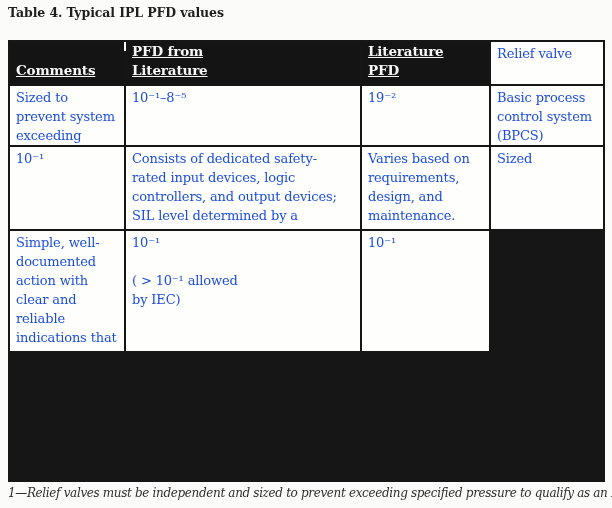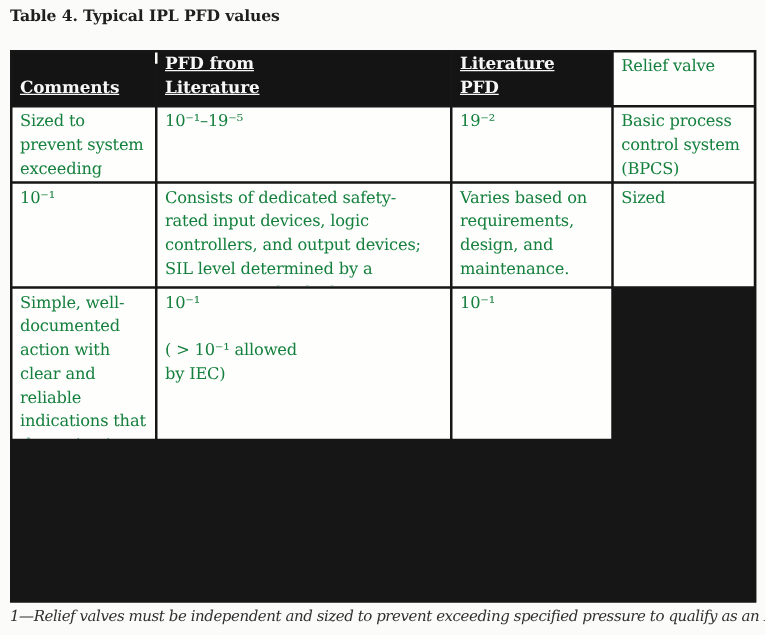--- a/index.html
+++ b/index.html
@@ -19,21 +19,21 @@
     position: absolute; left: 8px; top: 40px;
     display: grid;
     grid-template-columns: 114px 234px 127px 112px;
     grid-template-rows: 42px 59px 82px 120px 127px;
     gap: 2px;
     background: #161616;
     border: 2px solid #161616;
   }
   .cell {
     background: #fefefd;
-    color: #15803d;
+    color: #1d4ed8;
     font-size: 13px; line-height: 19px;
     letter-spacing: -0.15px;
     padding: 2px 4px 2px 6px;
     white-space: pre-line;
     overflow: hidden;
   }
   .head {
     background: #141414;
     color: #f7f7f7;
     font-weight: 700;
@@ -62,21 +62,21 @@
   <div class="cell head">Comments</div>
   <div class="cell head">PFD from
 Literature</div>
   <div class="cell head">Literature
 PFD</div>
 
   <div class="cell">Relief valve</div>
   <div class="cell">Sized to prevent system exceeding
 specified overpressure1;
 installed in clean service.</div>
-  <div class="cell">10⁻¹–19⁻⁵</div>
+  <div class="cell">10⁻¹–8⁻⁵</div>
   <div class="cell">19⁻²</div>
 
   <div class="cell">Basic process
 control system
 (BPCS)</div>
   <div class="cell">10⁻¹</div>
 
   <div class="cell">Consists of dedicated safety-
 rated input devices, logic
 controllers, and output devices;

